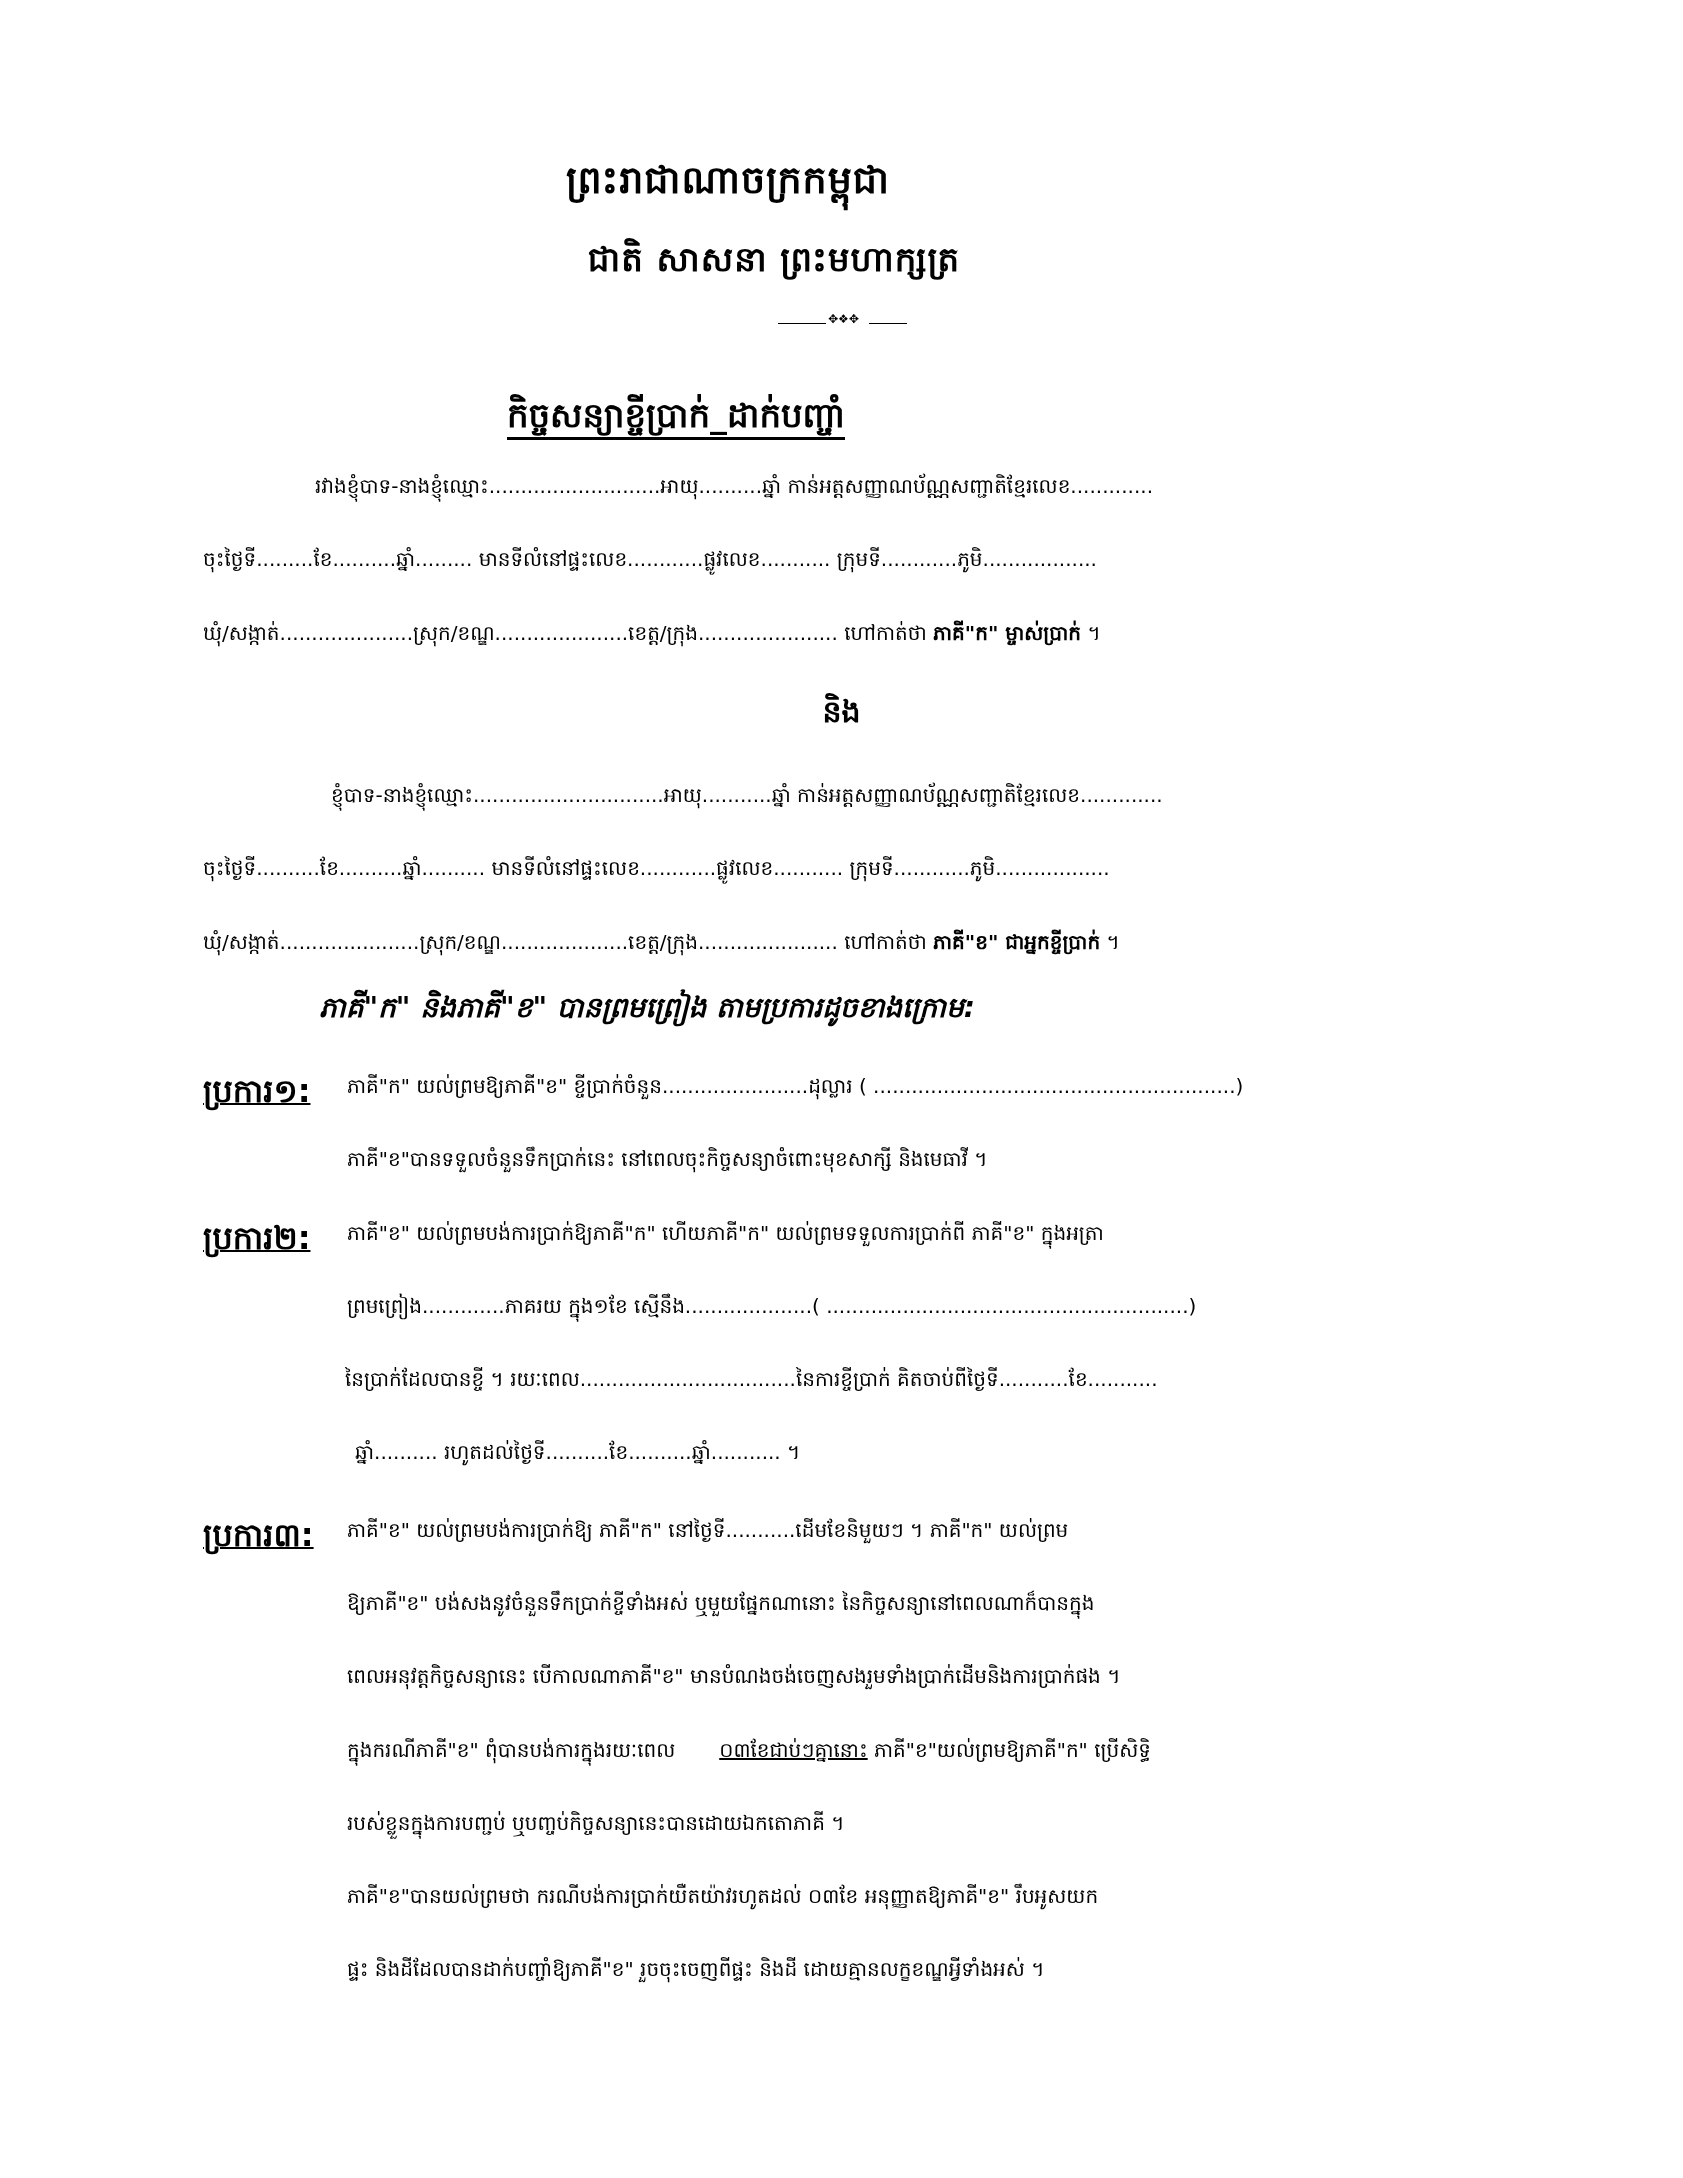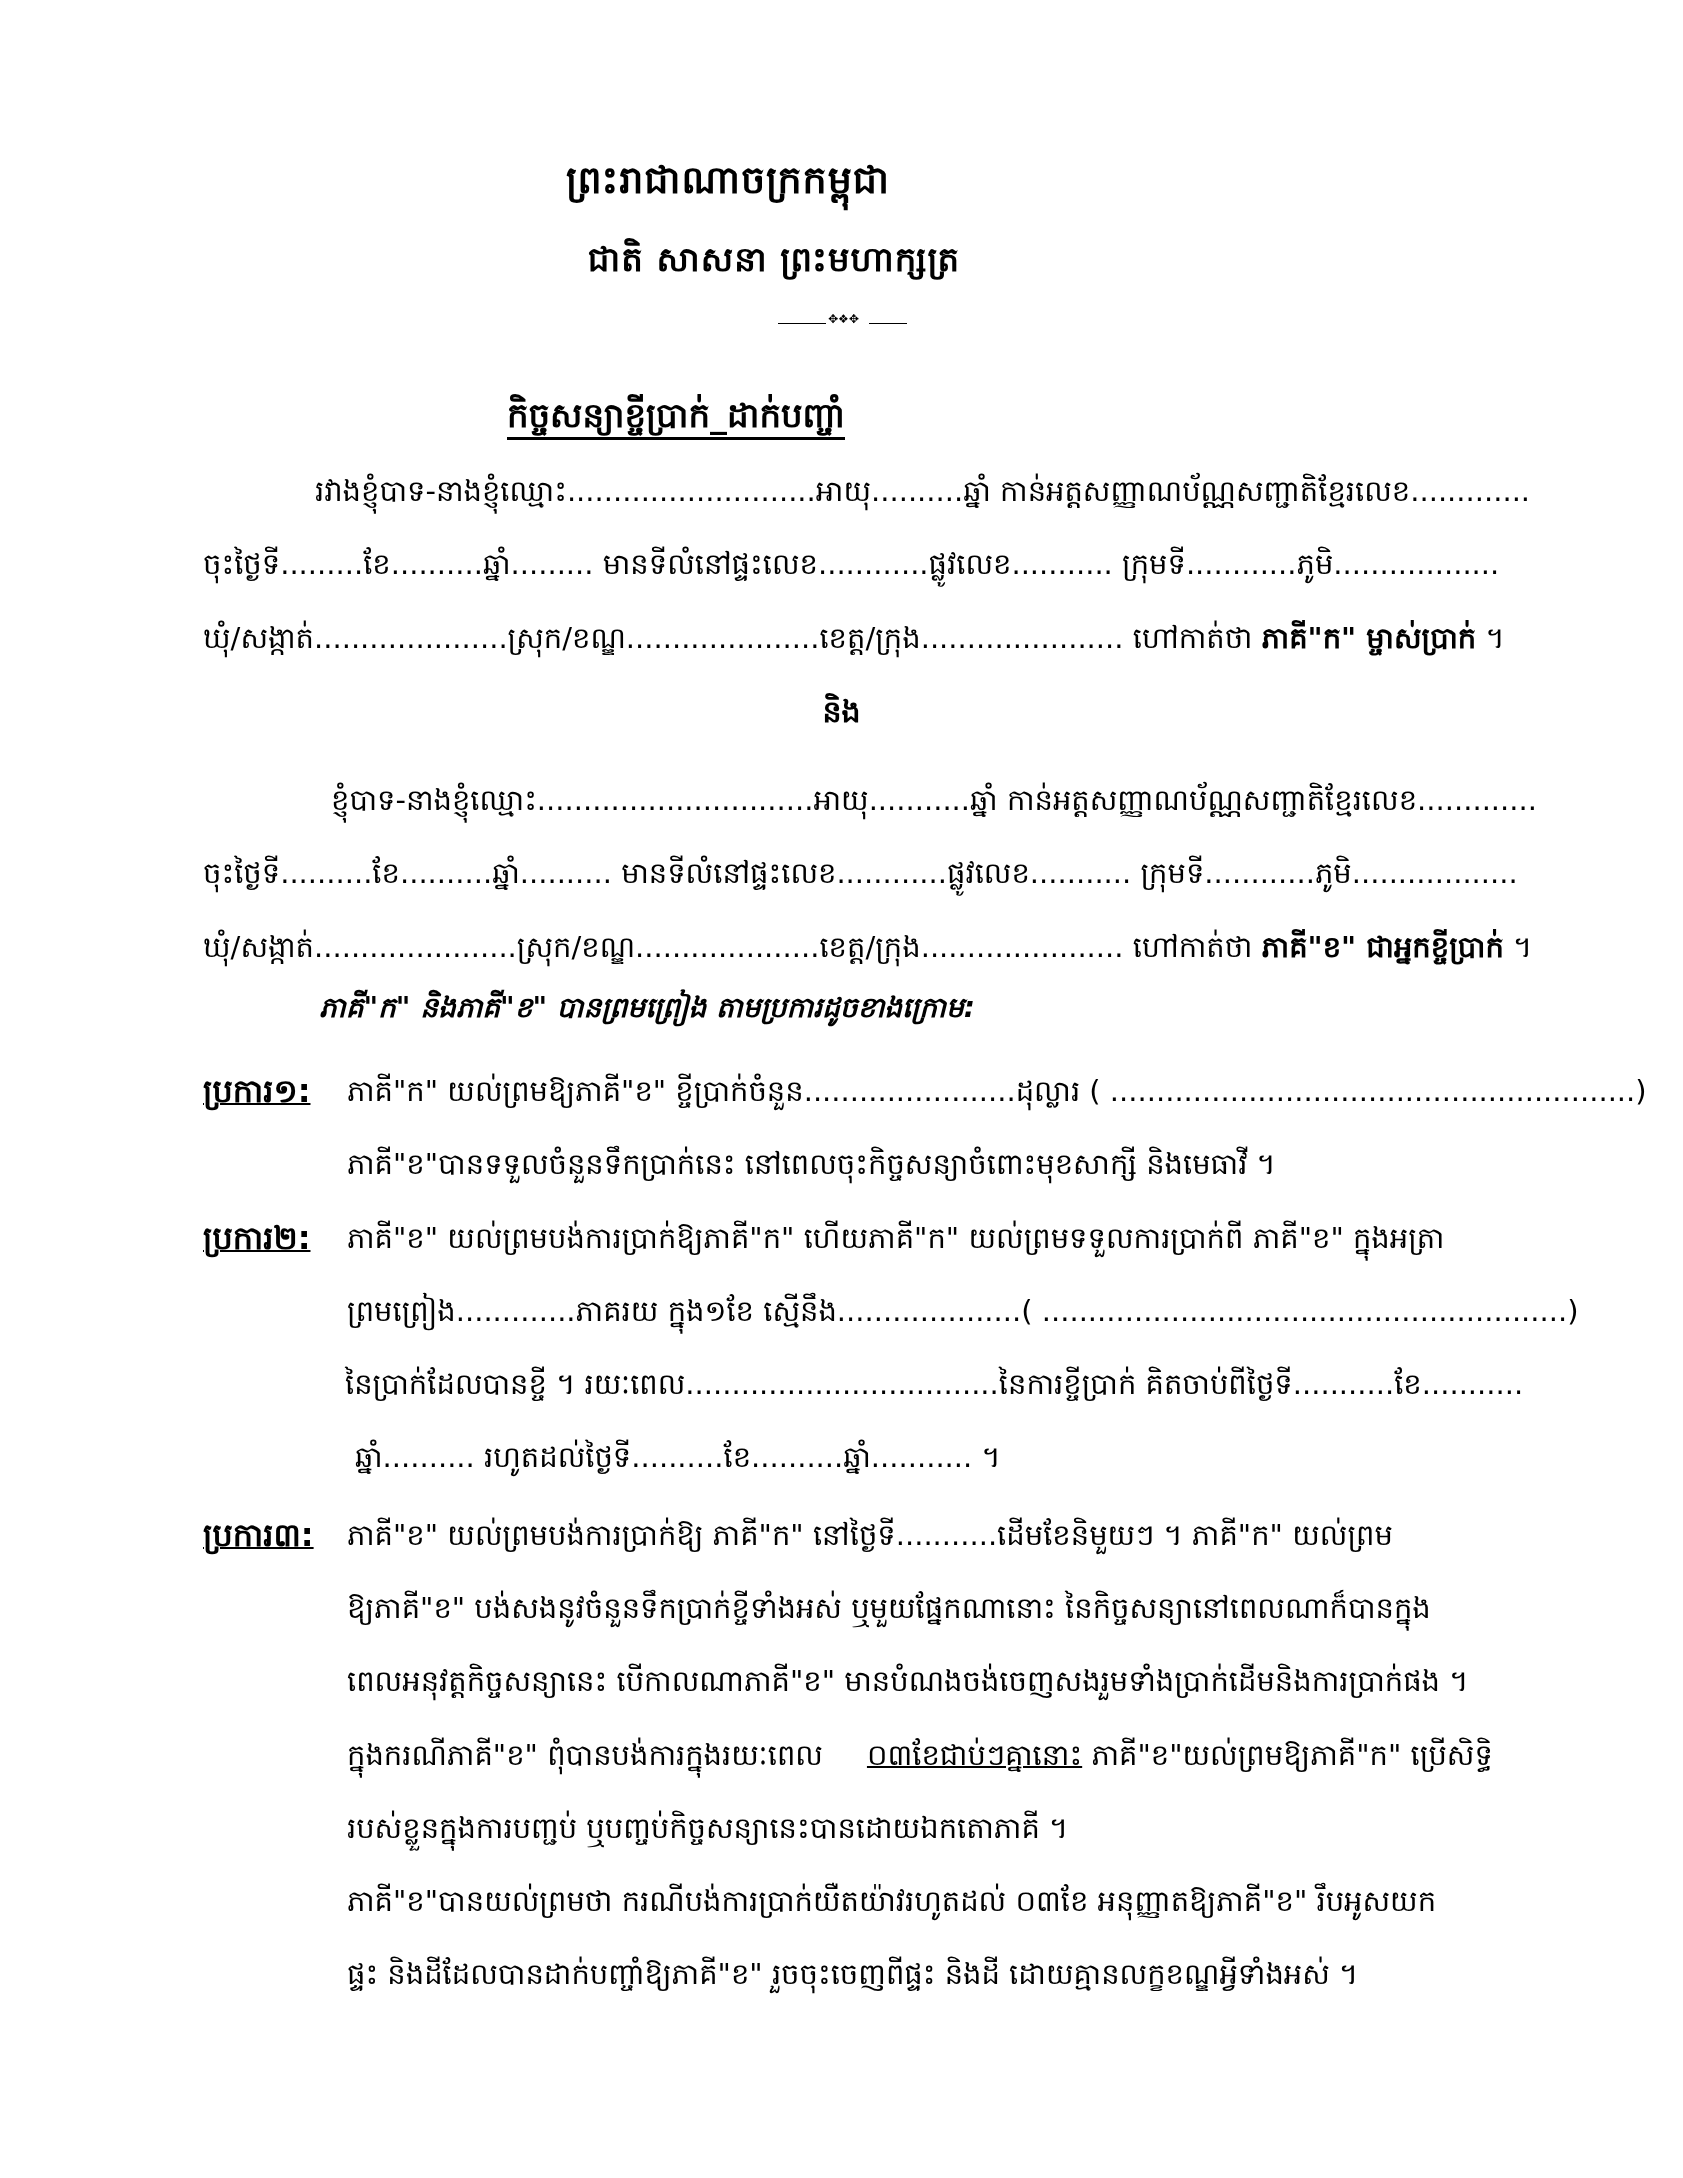--- a/index.html
+++ b/index.html
@@ -9,21 +9,21 @@
     color: #000;
   }
   .abs { position: absolute; white-space: nowrap; }
   .head1 { top: 156px; left: 0; width: 1456px; text-align: center; font-size: 38px; font-weight: bold; letter-spacing: 1px; }
   .head2 { top: 238px; left: 0; width: 1548px; text-align: center; font-size: 34px; font-weight: bold; letter-spacing: 1px; }
   .divider { top: 320px; left: 778px; width: 129px; height: 8px; }
   .divider .line { position: absolute; top: 3px; height: 1px; background: #000; }
   .divider .orn { position: absolute; left: 50px; top: -8px; font-size: 12px; }
   .title { top: 394px; left: 0; width: 1352px; text-align: center; font-size: 34px; font-weight: bold; }
   .title span { border-bottom: 3px solid #000; padding-bottom: 2px; }
-  .line-text { font-size: 29px; }
+  .line-text { font-size: 20px; }
   .bold { font-weight: bold; }
   .and { top: 693px; left: 0; width: 1683px; text-align: center; font-size: 30px; font-weight: bold; }
   .intro { top: 990px; left: 319px; font-size: 28px; font-weight: bold; font-style: italic; }
   .art-label { font-size: 32px; font-weight: bold; text-decoration: underline; text-decoration-thickness: 2px; }
   .ul-bold { font-weight: normal; text-decoration: underline; text-decoration-thickness: 2px; margin-left: 44px; }
 </style>
 </head>
 <body>
 
 <div class="abs head1">ព្រះរាជាណាចក្រកម្ពុជា</div>

